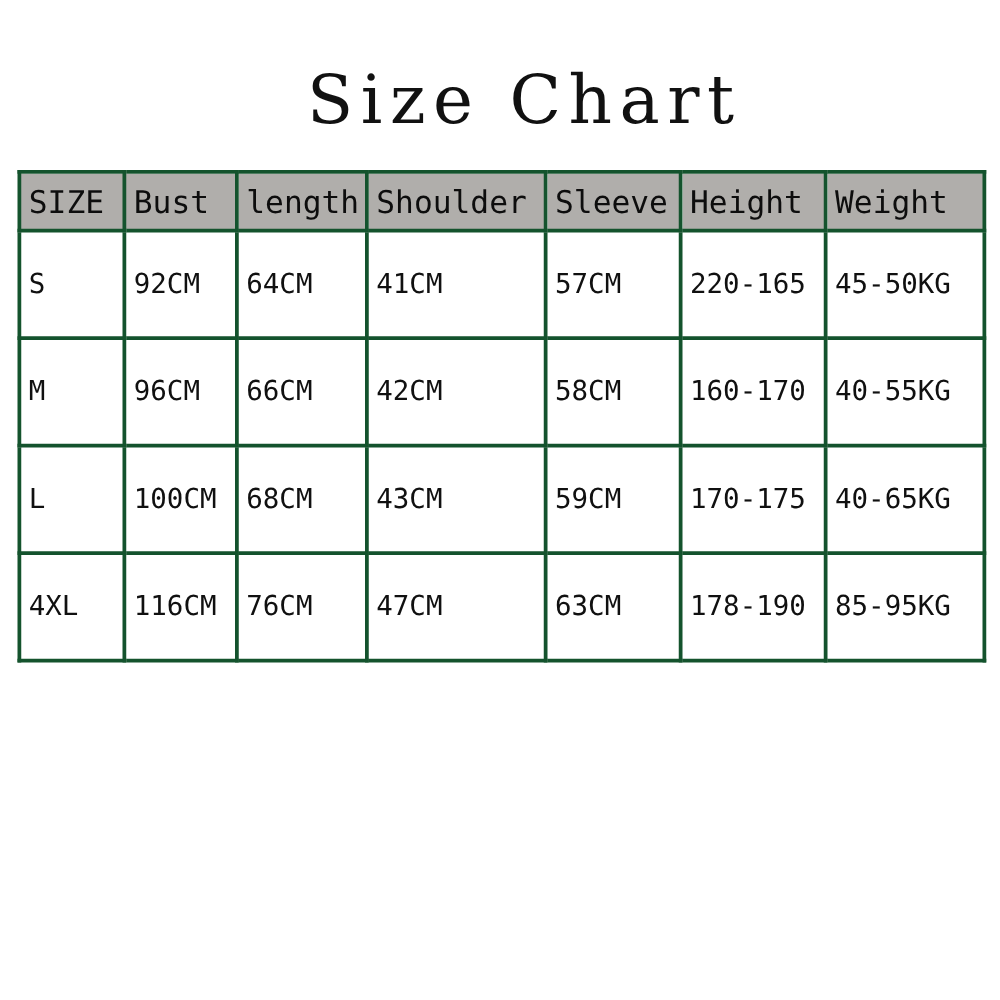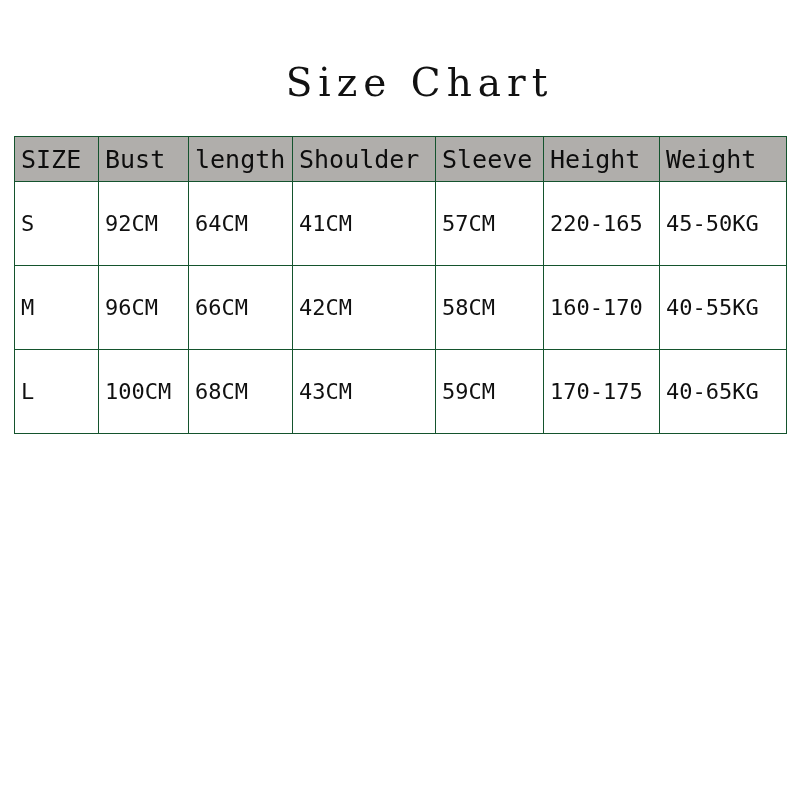--- a/index.html
+++ b/index.html
@@ -15,43 +15,43 @@
   }
   .page {
     position: relative;
     width: 800px;
     height: 800px;
     box-sizing: border-box;
   }
   .title {
     text-align: center;
     font-family: "DejaVu Serif", serif;
-    font-size: 39px;
+    font-size: 54px;
     letter-spacing: 6px;
     color: #111111;
-    padding-top: 60px;
+    padding-top: 48px;
     padding-bottom: 10px;
     font-weight: 400;
     margin-left: 39px;
   }
   .table-wrap {
     position: absolute;
     left: 14px;
     top: 136px;
     width: 772px;
   }
   table.size-chart {
     border-collapse: collapse;
     width: 772px;
     table-layout: fixed;
     font-family: "DejaVu Sans Mono", monospace;
   }
   table.size-chart th,
   table.size-chart td {
-    border: 1px solid #14532d;
+    border: 3px solid #14532d;
     text-align: left;
     vertical-align: middle;
     font-weight: 400;
     color: #101010;
     padding: 0 4px 0 6px;
     overflow: hidden;
     white-space: nowrap;
   }
   table.size-chart thead th {
     background: #b0aeab;
@@ -123,17 +123,26 @@
         </tr>
         <tr>
           <td>L</td>
           <td>100CM</td>
           <td>68CM</td>
           <td>43CM</td>
           <td>59CM</td>
           <td>170-175</td>
           <td>40-65KG</td>
         </tr>
+        <tr>
+          <td>4XL</td>
+          <td>116CM</td>
+          <td>76CM</td>
+          <td>47CM</td>
+          <td>63CM</td>
+          <td>178-190</td>
+          <td>85-95KG</td>
+        </tr>
       </tbody>
     </table>
   </div>
 
 </div>
 
 </body></html>

